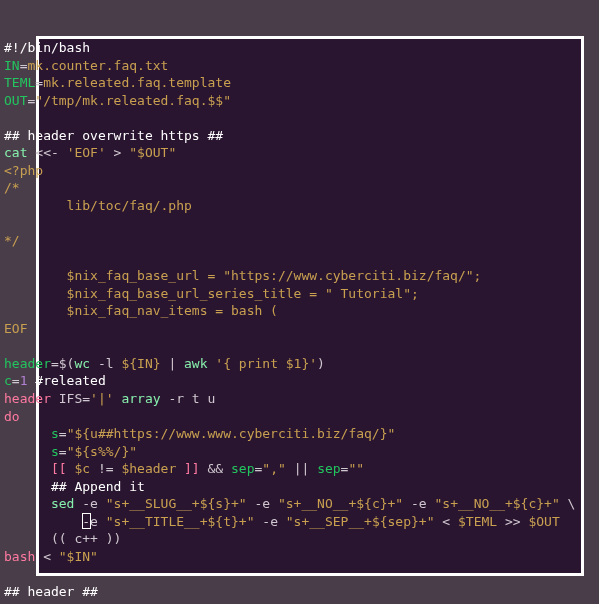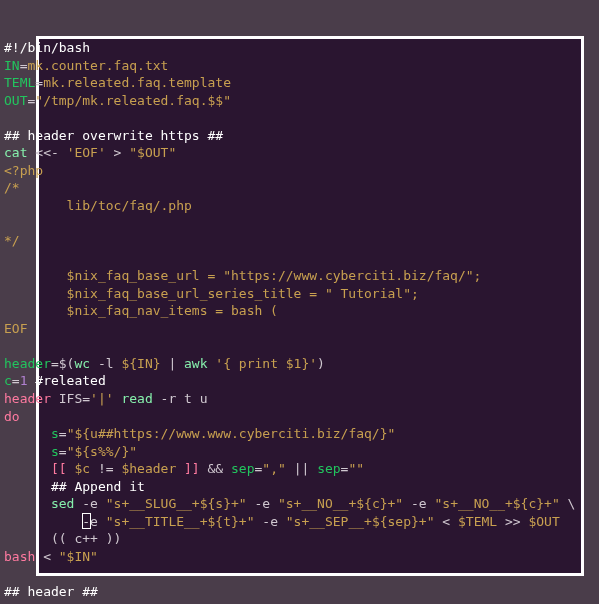--- a/index.html
+++ b/index.html
@@ -33,21 +33,21 @@
 
 <span class="str">*/</span>
 
 <span class="str">        $nix_faq_base_url = "https://www.cyberciti.biz/faq/";</span>
 <span class="str">        $nix_faq_base_url_series_title = " Tutorial";</span>
 <span class="str">        $nix_faq_nav_items = bash (</span>
 <span class="str">EOF</span>
 
 <span class="var">header</span><span>=$(</span><span class="fn">wc</span><span> -l </span><span class="str">${IN}</span><span> | </span><span class="fn">awk</span><span class="str"> '{ print $1}'</span><span>)</span>
 <span class="var">c</span><span>=</span><span class="num">1</span><span class="com"> #releated</span>
-<span class="kw">header</span><span> IFS=</span><span class="str">'|'</span><span class="fn"> read</span><span> -r t u</span>
+<span class="kw">header</span><span> IFS=</span><span class="str">'|'</span><span class="fn"> array</span><span> -r t u</span>
 <span class="kw">do</span>
 <span>      </span><span class="var">s</span><span>=</span><span class="str">"${u##https://www.www.cyberciti.biz/faq/}"</span>
 <span>      </span><span class="var">s</span><span>=</span><span class="str">"${s%%/}"</span>
 <span>      </span><span class="kw">[[ </span><span class="str">$c</span><span> != </span><span class="str">$header</span><span class="kw"> ]]</span><span> &amp;&amp; </span><span class="var">sep</span><span>=</span><span class="str">","</span><span> || </span><span class="var">sep</span><span>=</span><span class="str">""</span>
 <span>      </span><span class="com">## Append it</span>
 <span>      </span><span class="fn">sed</span><span> -e </span><span class="str">"s+__SLUG__+${s}+"</span><span> -e </span><span class="str">"s+__NO__+${c}+"</span><span> -e </span><span class="str">"s+__NO__+${c}+"</span><span> \</span>
 <span>          </span><span class="cursor"></span><span>-e </span><span class="str">"s+__TITLE__+${t}+"</span><span> -e </span><span class="str">"s+__SEP__+${sep}+"</span><span> &lt; </span><span class="str">$TEML</span><span> &gt;&gt; </span><span class="str">$OUT</span>
 <span>      </span><span>(( c++ ))</span>
 <span class="kw">bash</span><span> &lt; </span><span class="str">"$IN"</span>
 

